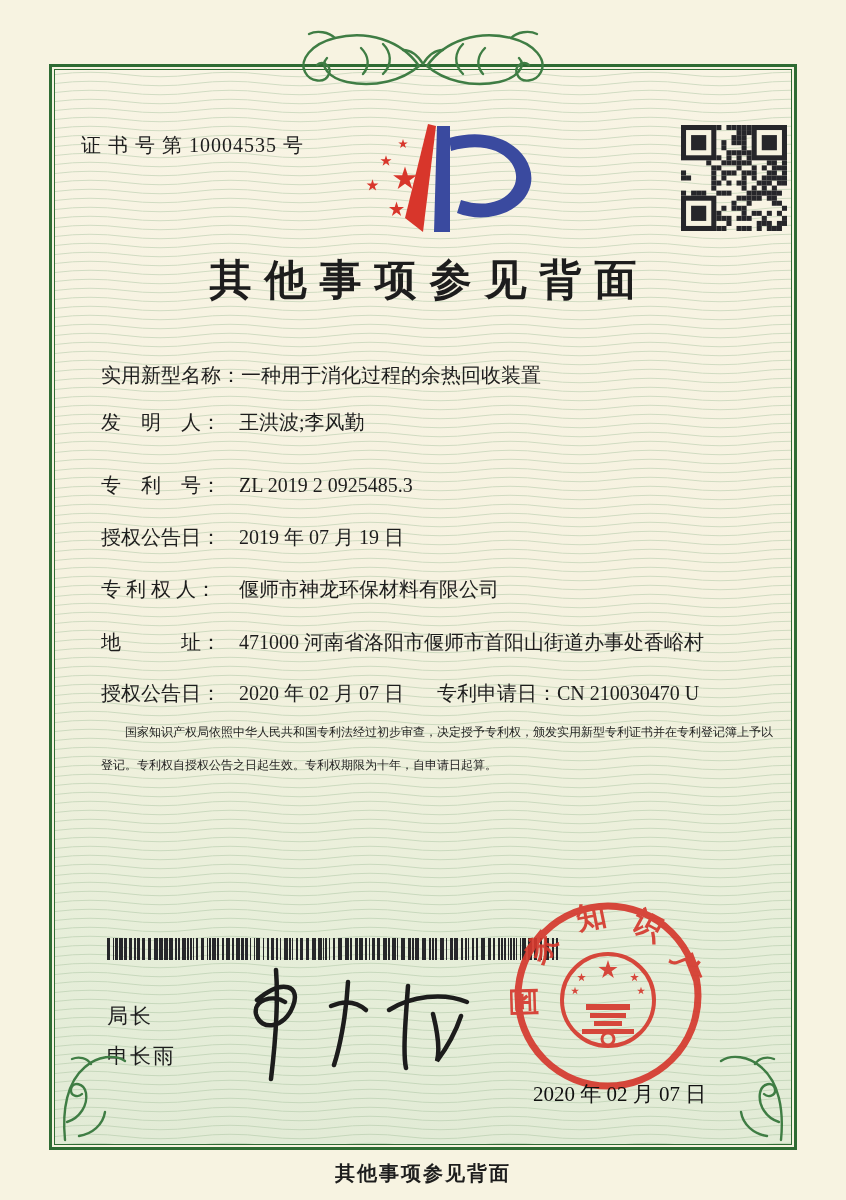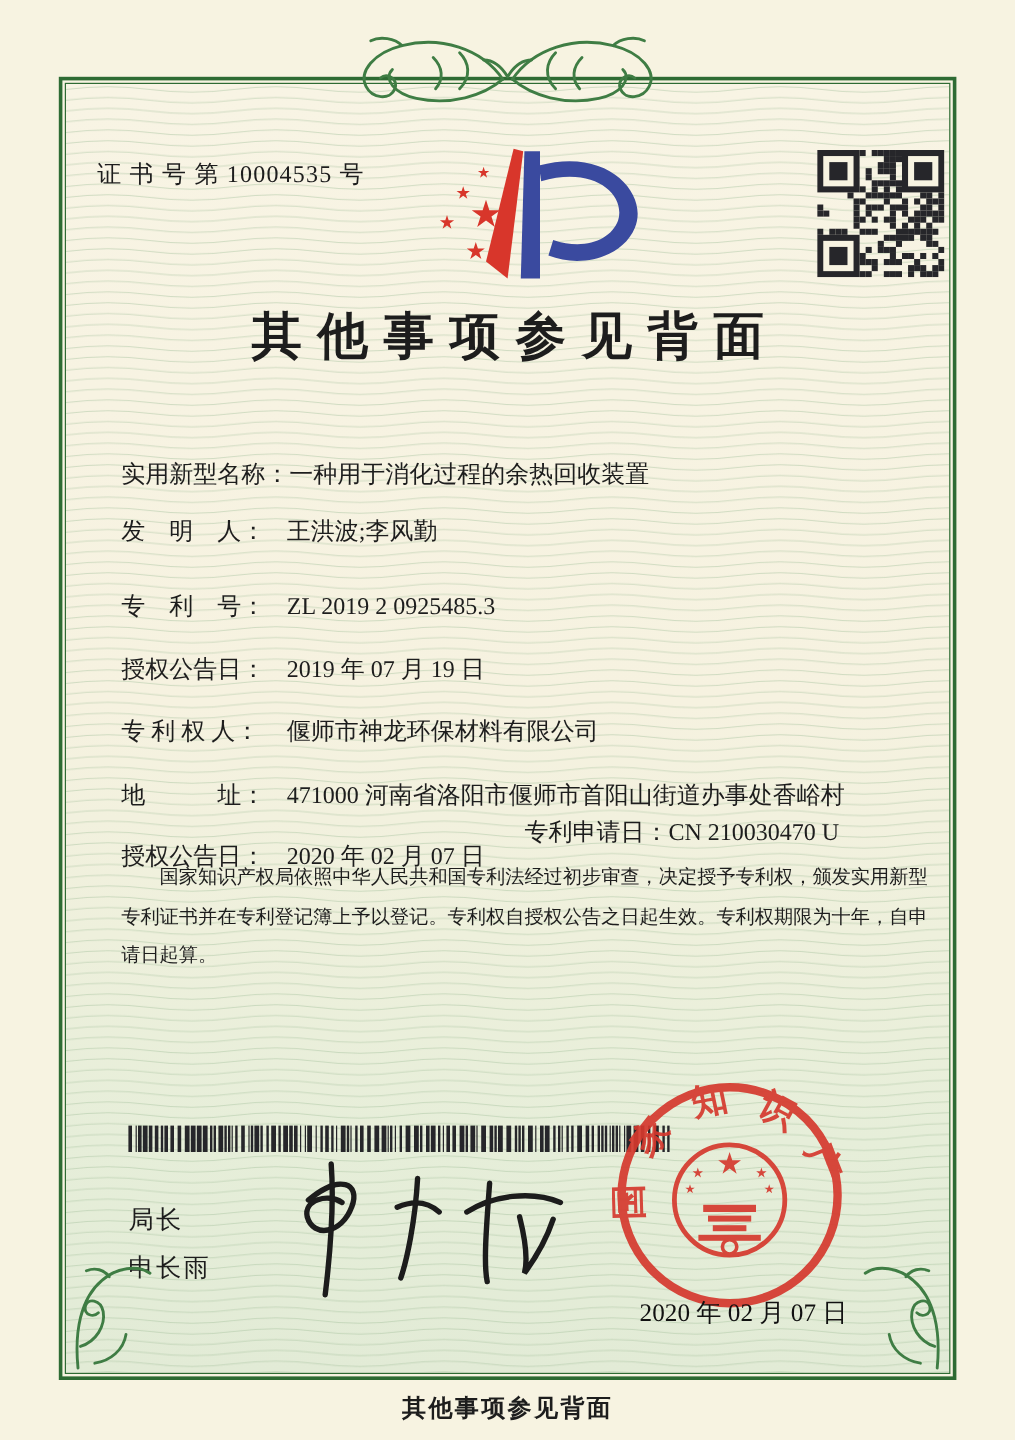--- a/index.html
+++ b/index.html
@@ -23,24 +23,24 @@
   }
   .waves{position:absolute;left:0;top:0;width:100%;height:100%;opacity:.5;}
   .cert-no{position:absolute;left:26px;top:62px;font-size:20px;letter-spacing:1px;}
   .logo{position:absolute;left:282px;top:44px;width:220px;height:130px;}
   .qr{position:absolute;left:626px;top:55px;width:106px;height:106px;}
   .title{
     position:absolute;left:0;top:182px;width:100%;text-align:center;
     font-size:42px;font-weight:bold;letter-spacing:13px;text-indent:13px;
   }
   .fields{position:absolute;left:46px;top:292px;width:660px;font-size:20px;}
-  .field-row{position:absolute;left:0;white-space:nowrap;margin-top:20px;}
+  .field-row{position:absolute;left:0;white-space:nowrap;}
   .field-label{display:inline-block;min-width:138px;}
   .grant-no{position:absolute;left:336px;white-space:nowrap;}
-  .paras{position:absolute;left:46px;top:646px;width:672px;font-size:16px;line-height:32.5px;text-align:justify;}
+  .paras{position:absolute;left:46px;top:646px;width:672px;font-size:12px;line-height:32.5px;text-align:justify;}
   .paras p{margin:0;text-indent:2em;}
   .barcode{position:absolute;left:52px;top:868px;width:458px;height:22px;display:flex;align-items:stretch;}
   .barcode span{background:#26262a;display:block;height:100%;}
   .signer-title{position:absolute;left:52px;top:932px;font-size:21px;letter-spacing:2px;}
   .signer-name{position:absolute;left:52px;top:972px;font-size:21px;letter-spacing:2px;}
   .signature{position:absolute;left:172px;top:888px;width:260px;height:125px;}
   .seal{position:absolute;left:455px;top:828px;width:196px;height:196px;opacity:.92;}
   .seal-date{position:absolute;left:478px;top:1010px;font-size:21px;color:#111;z-index:5;}
   .page-info{position:absolute;left:0;top:1044px;width:100%;text-align:center;font-size:17px;}
   .back-note{position:absolute;left:0;top:1160px;width:100%;text-align:center;font-size:20px;font-weight:bold;letter-spacing:2px;}

